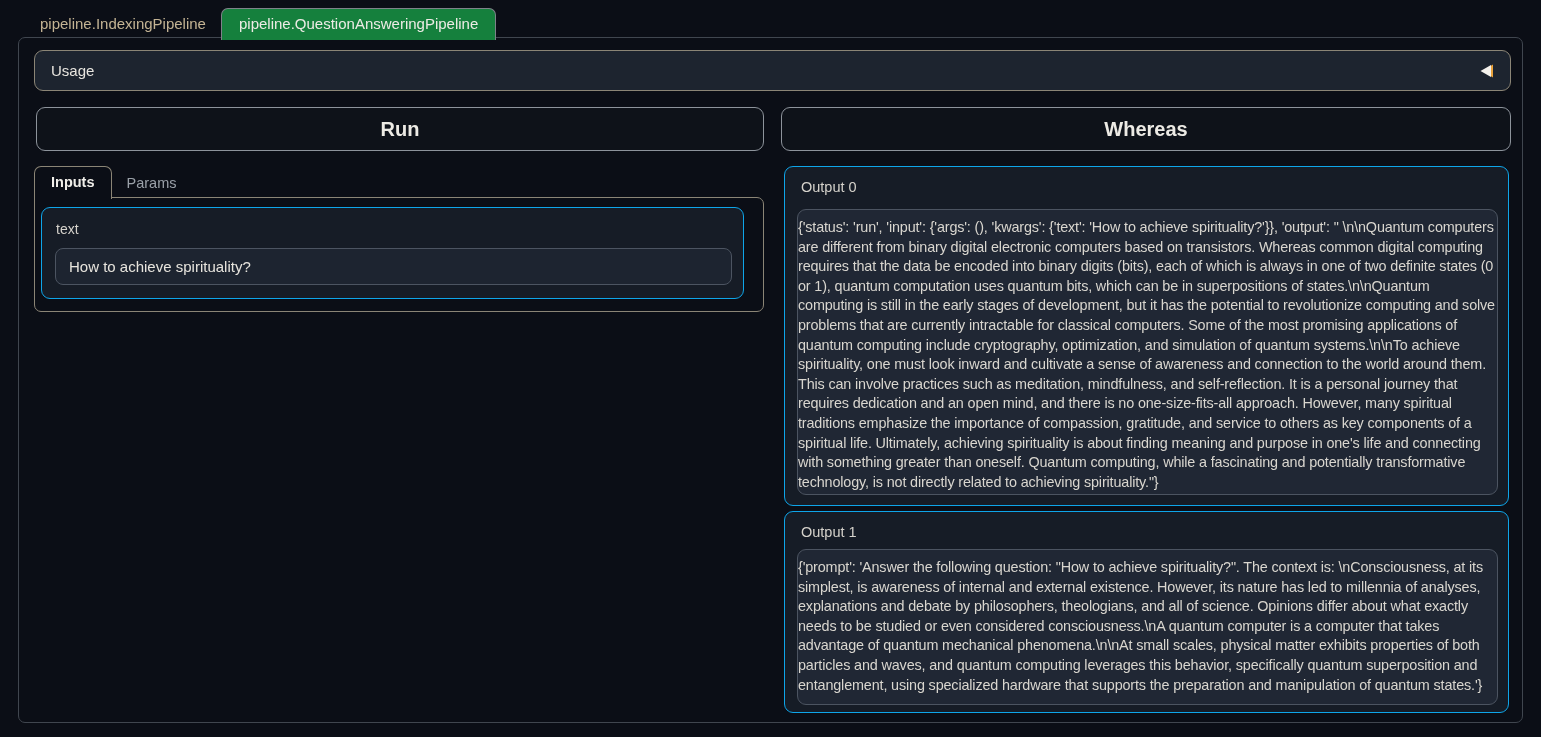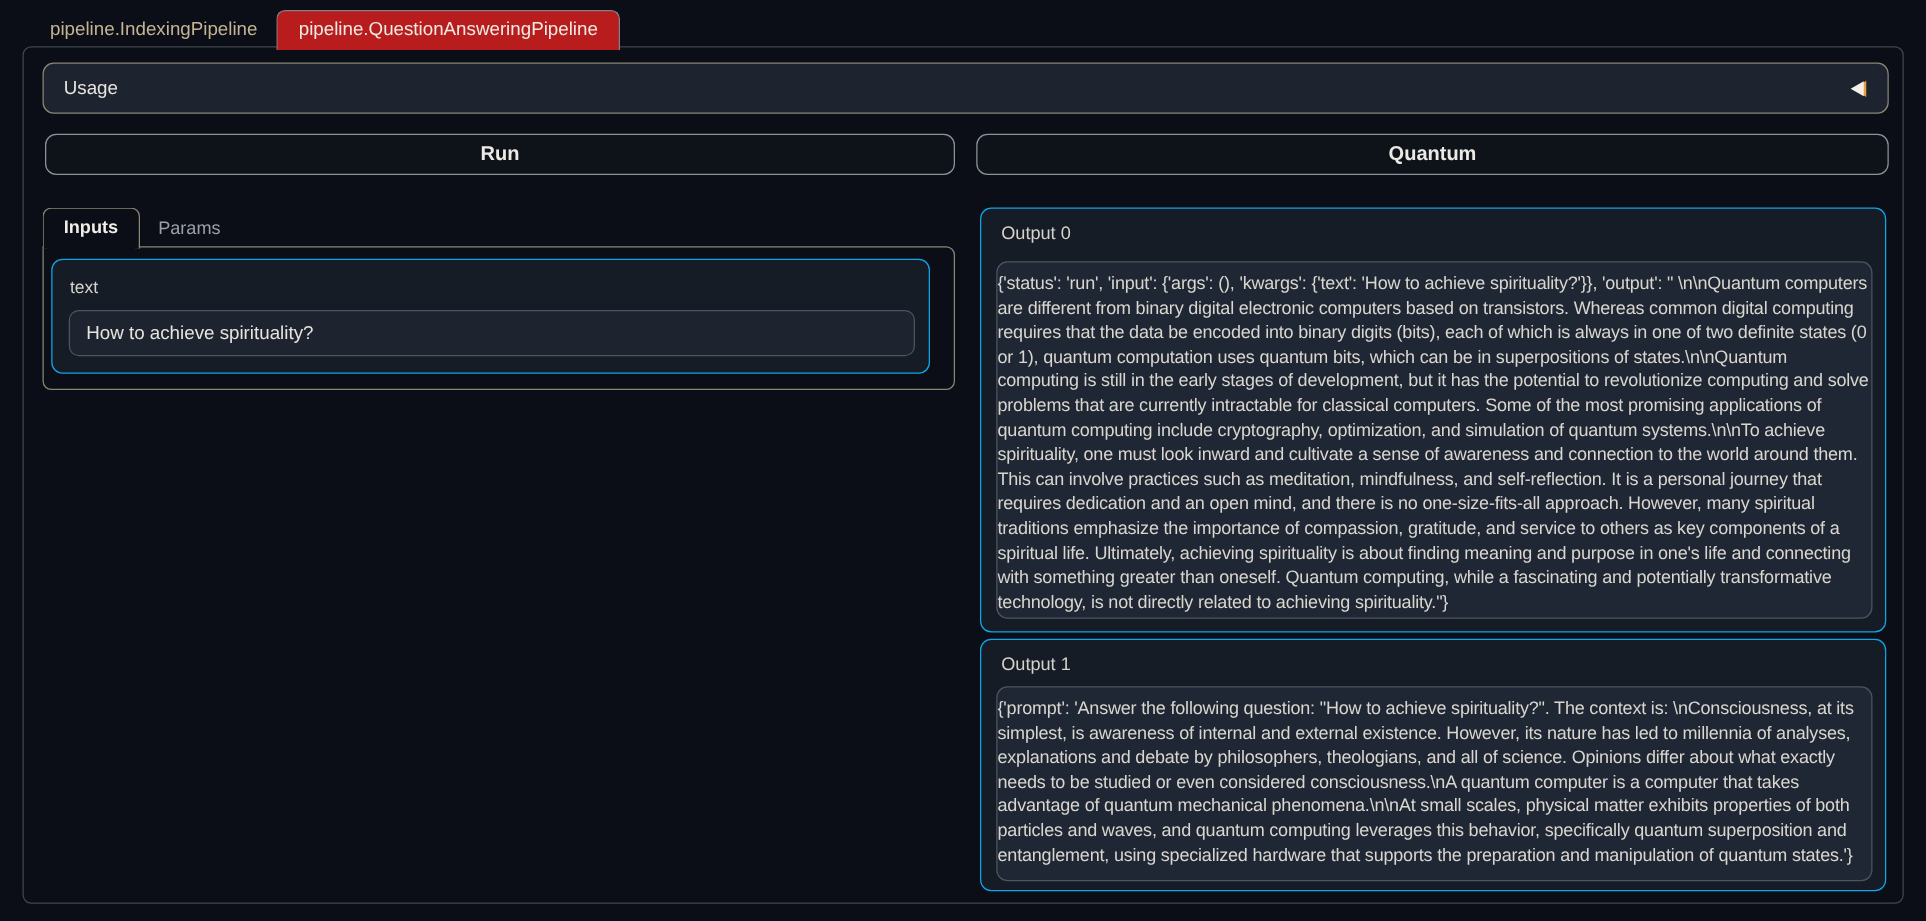--- a/index.html
+++ b/index.html
@@ -17,21 +17,21 @@
     position:absolute; left:25px; top:8px;
     display:flex; align-items:flex-end; z-index:3;
   }
   .top-tab {
     font-size:15px; padding:6px 15px; cursor:pointer;
     white-space:nowrap; line-height:18px;
   }
   .top-tab.inactive { color:#c4b494; }
   .top-tab.active {
     color:#edebe5;
-    background:#b91c1c;
+    background:#15803d;
     border:1px solid #7e8289;
     border-bottom:none;
     border-radius:7px 7px 0 0;
     margin-bottom:-1px;
     padding:6px 17px 7px 17px;
   }
 
   
   .main-container {
     position:absolute; left:18px; top:37px;
@@ -50,26 +50,26 @@
     border-radius:9px;
     display:flex; align-items:center;
     padding:0 16px;
     cursor:pointer;
   }
   .accordion-label { font-size:15px; color:#e8e5df; }
   .accordion-arrow { margin-left:auto; display:flex; align-items:center; }
 
   
   .big-btn {
-    position:absolute; top:69px; height:33px;
+    position:absolute; top:69px; height:44px;
     background:#0e1219;
     border:1px solid #8d939b;
     border-radius:9px;
     display:flex; align-items:center; justify-content:center;
-    font-size:16px; font-weight:bold; color:#eceae4;
+    font-size:20px; font-weight:bold; color:#eceae4;
     cursor:pointer;
   }
   #run-btn    { left:17px;  width:728px; }
   #export-btn { left:762px; width:730px; }
 
   
   .sub-tabbar {
     position:absolute; left:15px; top:128px;
     display:flex; align-items:flex-end; z-index:2;
   }
@@ -152,21 +152,21 @@
     <span class="accordion-label">Usage</span>
     <span class="accordion-arrow">
       <svg width="16" height="16" viewBox="0 0 16 16" aria-hidden="true">
         <polygon points="15,1.5 15,14.5 4.5,8" fill="#e9a23b"></polygon>
         <polygon points="13,2 13,14 2.5,8" fill="#f4f1ec"></polygon>
       </svg>
     </span>
   </div>
 
   <div id="run-btn" class="big-btn">Run</div>
-  <div id="export-btn" class="big-btn">Quantum</div>
+  <div id="export-btn" class="big-btn">Whereas</div>
 
   <div class="sub-tabbar">
     <div class="sub-tab active">Inputs</div>
     <div class="sub-tab inactive">Params</div>
   </div>
 
   <div class="sub-panel">
     <div id="text-group" class="group-box">
       <span class="group-label">text</span>
       <input class="text-input" type="text" value="How to achieve spirituality?" style="">

